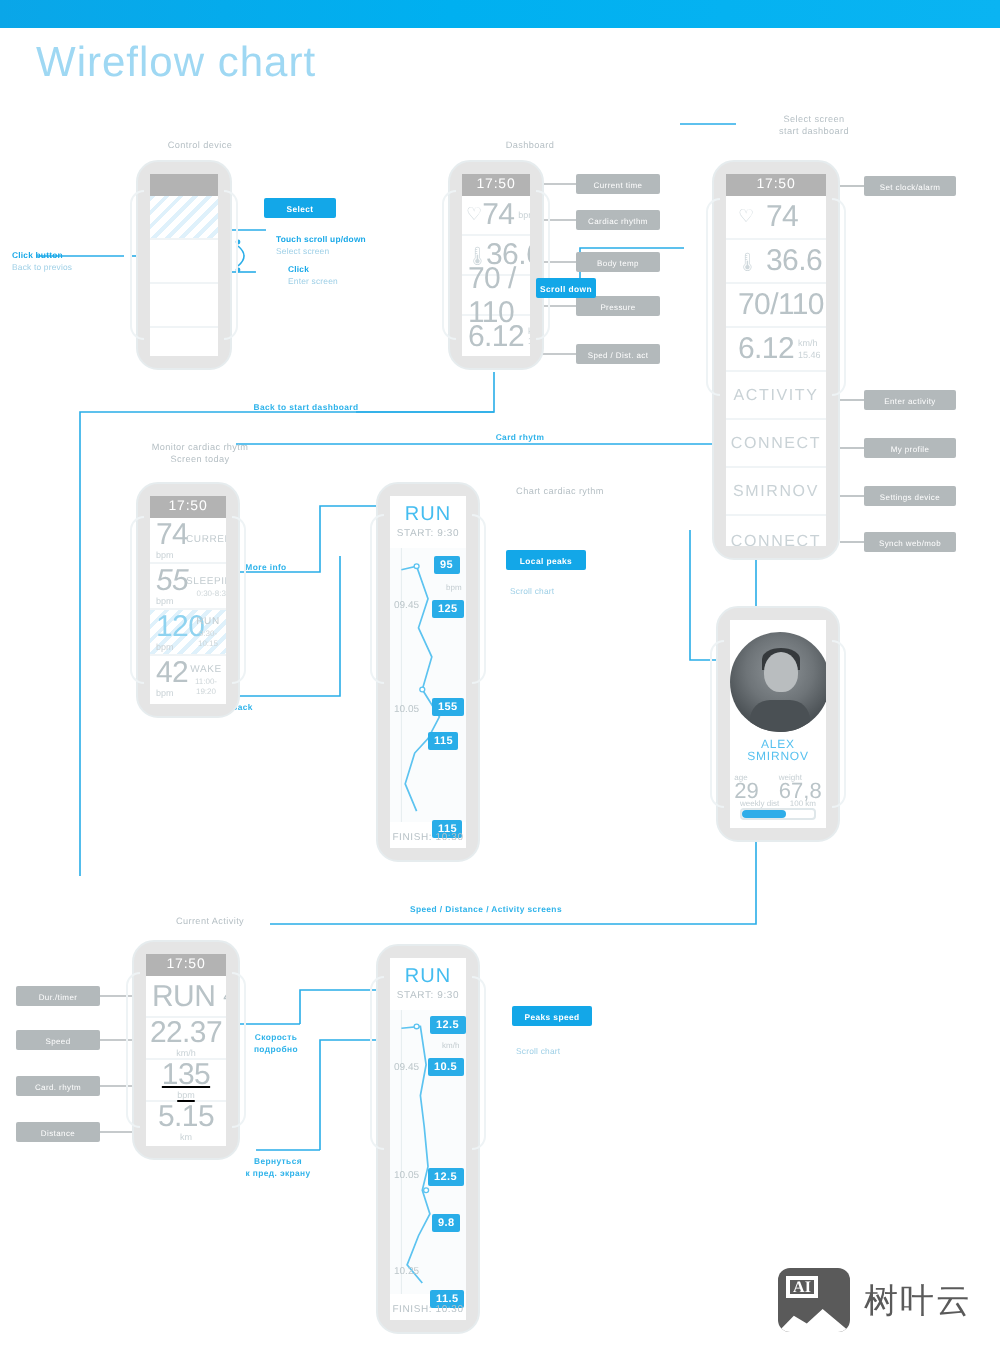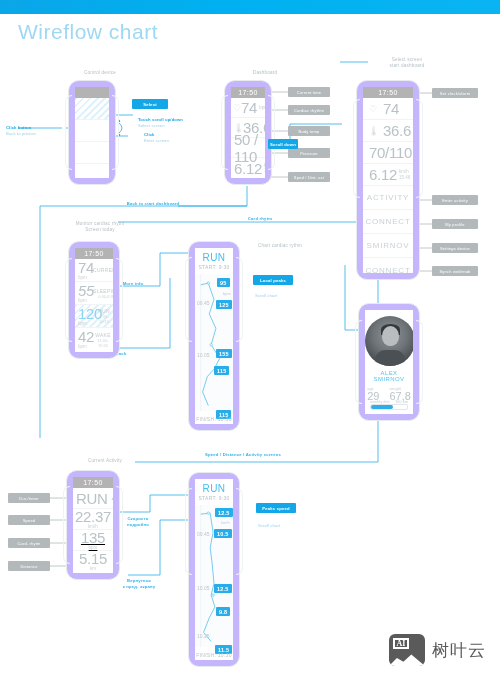--- a/index.html
+++ b/index.html
@@ -9,21 +9,21 @@
   #canvas{position:absolute;left:0;top:0;width:500px;height:682px;}
 
   .topbar{position:absolute;left:0;top:0;width:500px;height:14px;
           background:linear-gradient(90deg,#0aa6e8 0%,#00b0f0 45%,#0ab4f2 100%);}
 
   .page-title{position:absolute;left:18px;top:20px;font-size:21px;
               color:#9fd8f3;letter-spacing:.5px;font-weight:400;}
 
   
   .device{position:absolute;border:1px solid #e6ecee;border-radius:11px;
-          background:#c4b5fd;box-sizing:border-box;}
+          background:#e5e5e5;box-sizing:border-box;}
   .device .bezel-l,.device .bezel-r{position:absolute;top:14%;height:72%;width:7px;
           border:1px solid #eef3f5;box-sizing:border-box;}
   .device .bezel-l{left:-4px;border-right:none;border-radius:9px 0 0 9px;}
   .device .bezel-r{right:-4px;border-left:none;border-radius:0 9px 9px 0;}
 
   .screen{position:absolute;left:6px;right:6px;top:6px;bottom:6px;
           background:#fff;overflow:hidden;}
   .statusbar{height:11px;background:#b3b3b3;color:#fff;font-size:7px;
              display:flex;align-items:center;justify-content:center;letter-spacing:.4px;}
   .row{border-bottom:1px solid #f0f4f6;display:flex;align-items:center;
@@ -209,21 +209,21 @@
     <div class="row" style="height:20px;padding-left:2px;">
       <span class="ic">♡</span>
       <span class="bigval">74</span>
       <span class="unit">bpm</span>
     </div>
     <div class="row" style="height:20px;padding-left:2px;">
       <span class="ic">🌡</span>
       <span class="bigval">36.6</span>
     </div>
     <div class="row" style="height:20px;padding-left:3px;">
-      <span class="bigval">50 / 110</span>
+      <span class="bigval">70 / 110</span>
     </div>
     <div class="row" style="height:20px;padding-left:3px;">
       <span class="bigval">6.12</span>
       <span class="unit">
         <span>km/h</span><br>
         <span>15.46</span>
       </span>
     </div>
   </div>
 </div>

